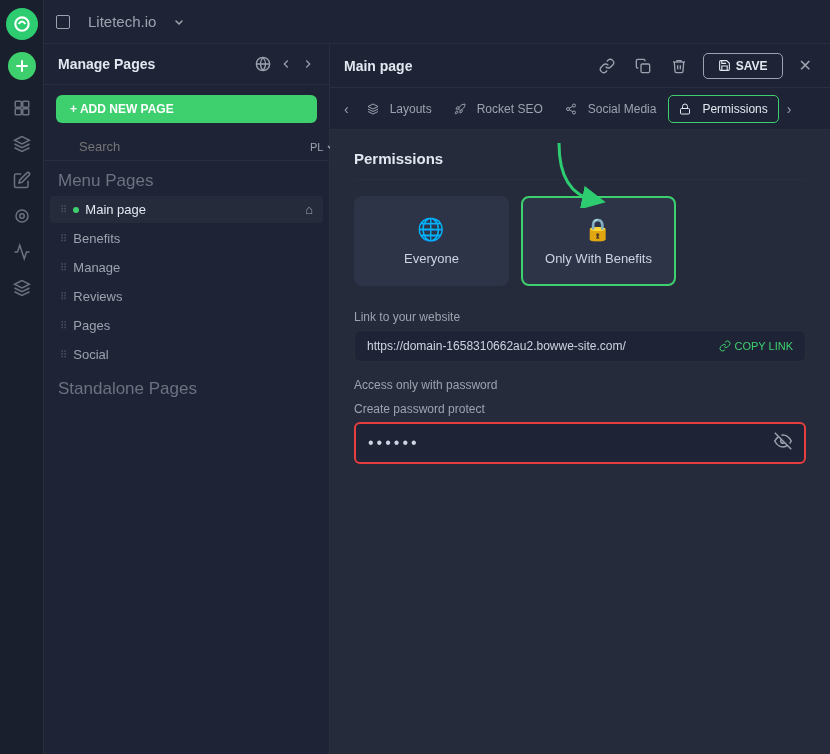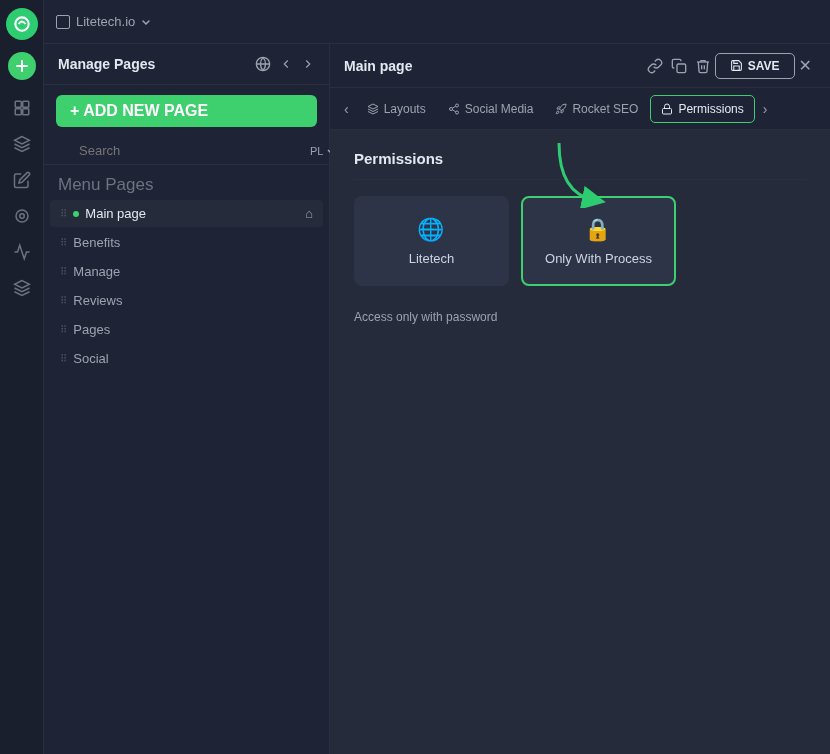--- a/index.html
+++ b/index.html
@@ -71,22 +71,22 @@
       background: #1e2435;
       display: flex;
       align-items: center;
       padding: 0 12px;
       border-bottom: 1px solid #2a2f3e;
       gap: 8px;
     }
     .top-bar-title {
       display: flex;
       align-items: center;
-      gap: 6px;
-      font-size: 13px;
+      gap: 18px;
+      font-size: 15px;
       color: #9ca3af;
     }
     .browser-icon {
       width: 14px;
       height: 14px;
       border: 1.5px solid #9ca3af;
       border-radius: 2px;
       display: inline-block;
     }
 
@@ -121,21 +121,21 @@
       display: flex;
       gap: 8px;
       align-items: center;
     }
     .add-page-btn {
       background: #3ecf6e;
       color: #fff;
       border: none;
       border-radius: 6px;
       padding: 7px 14px;
-      font-size: 16px;
+      font-size: 12px;
       font-weight: 600;
       cursor: pointer;
       display: flex;
       align-items: center;
       gap: 6px;
       margin: 10px 12px;
     }
     .search-bar {
       display: flex;
       align-items: center;
@@ -215,20 +215,21 @@
       border-bottom: 1px solid #2a2f3e;
     }
     .page-title {
       font-size: 14px;
       font-weight: 600;
       color: #e2e8f0;
     }
     .header-actions {
       display: flex;
       align-items: center;
+      gap: 12px;
     }
     .header-icon-btn {
       background: none;
       border: none;
       color: #9ca3af;
       cursor: pointer;
       padding: 4px;
       display: flex;
       align-items: center;
     }
@@ -269,21 +270,21 @@
       background: none;
       border: none;
       color: #9ca3af;
       cursor: pointer;
       padding: 4px 6px;
       font-size: 14px;
     }
     .tab-item {
       display: flex;
       align-items: center;
-      gap: 5px;
+      gap: 11px;
       padding: 6px 10px;
       font-size: 12px;
       color: #9ca3af;
       cursor: pointer;
       border-radius: 5px;
       white-space: nowrap;
     }
     .tab-item.active {
       border: 1.5px solid #3ecf6e;
       color: #e2e8f0;
@@ -536,20 +537,21 @@
       <div class="page-item">
         <span class="drag-icon">⠿</span>
         <span>Pages</span>
       </div>
 
       <div class="page-item">
         <span class="drag-icon">⠿</span>
         <span>Social</span>
       </div>
 
+      <div class="section-label">Standalone Pages</div>
     </div>
 
     <div class="right-panel">
 
       <div class="right-panel-header">
         <span class="page-title">Main page</span>
         <div class="header-actions">
           <button class="header-icon-btn">
             <svg width="16" height="16" viewBox="0 0 24 24" fill="none" stroke="currentColor" stroke-width="2">
               <path d="M10 13a5 5 0 007.54.54l3-3a5 5 0 00-7.07-7.07l-1.72 1.71"></path>
@@ -587,36 +589,36 @@
         <div class="tab-item">
           <svg width="12" height="12" viewBox="0 0 24 24" fill="none" stroke="currentColor" stroke-width="2">
             <polygon points="12 2 2 7 12 12 22 7 12 2"></polygon>
             <polyline points="2 17 12 22 22 17"></polyline>
             <polyline points="2 12 12 17 22 12"></polyline>
           </svg>
           <span>Layouts</span>
         </div>
         <div class="tab-item">
           <svg width="12" height="12" viewBox="0 0 24 24" fill="none" stroke="currentColor" stroke-width="2">
+            <path d="M4.5 16.5c-1.5 1.26-2 5-2 5s3.74-.5 5-2c.71-.84.7-2.13-.09-2.91a2.18 2.18 0 00-2.91-.09z"></path>
+            <path d="M12 15l-3-3a22 22 0 012-3.95A12.88 12.88 0 0122 2c0 2.72-.78 7.5-6 11a22.35 22.35 0 01-4 2z"></path>
+            <path d="M9 12H4s.55-3.03 2-4c1.62-1.08 5 0 5 0"></path>
+            <path d="M12 15v5s3.03-.55 4-2c1.08-1.62 0-5 0-5"></path>
+          </svg>
+          <span>Rocket SEO</span>
+        </div>
+        <div class="tab-item">
+          <svg width="12" height="12" viewBox="0 0 24 24" fill="none" stroke="currentColor" stroke-width="2">
             <circle cx="18" cy="5" r="3"></circle>
             <circle cx="6" cy="12" r="3"></circle>
             <circle cx="18" cy="19" r="3"></circle>
             <line x1="8.59" y1="13.51" x2="15.42" y2="17.49"></line>
             <line x1="15.41" y1="6.51" x2="8.59" y2="10.49"></line>
           </svg>
           <span>Social Media</span>
-        </div>
-        <div class="tab-item">
-          <svg width="12" height="12" viewBox="0 0 24 24" fill="none" stroke="currentColor" stroke-width="2">
-            <path d="M4.5 16.5c-1.5 1.26-2 5-2 5s3.74-.5 5-2c.71-.84.7-2.13-.09-2.91a2.18 2.18 0 00-2.91-.09z"></path>
-            <path d="M12 15l-3-3a22 22 0 012-3.95A12.88 12.88 0 0122 2c0 2.72-.78 7.5-6 11a22.35 22.35 0 01-4 2z"></path>
-            <path d="M9 12H4s.55-3.03 2-4c1.62-1.08 5 0 5 0"></path>
-            <path d="M12 15v5s3.03-.55 4-2c1.08-1.62 0-5 0-5"></path>
-          </svg>
-          <span>Rocket SEO</span>
         </div>
         <div class="tab-item active">
           <svg width="12" height="12" viewBox="0 0 24 24" fill="none" stroke="currentColor" stroke-width="2">
             <rect x="3" y="11" width="18" height="11" rx="2" ry="2"></rect>
             <path d="M7 11V7a5 5 0 0110 0v4"></path>
           </svg>
           <span>Permissions</span>
         </div>
         <button class="tab-nav-btn">›</button>
       </div>
@@ -632,30 +634,55 @@
                 <polygon points="0 0, 8 4, 0 8" fill="#2ecc71"></polygon>
               </marker>
             </defs>
             <path d="M10 5 Q10 55 45 62" stroke="#2ecc71" stroke-width="3" fill="none" marker-end="url(#arrowhead)"></path>
           </svg>
 
           <div class="permission-cards">
 
             <div class="permission-card">
               <span class="card-icon">🌐</span>
-              <span>Litetech</span>
+              <span>Everyone</span>
             </div>
 
             <div class="permission-card selected">
               <span class="card-icon">🔒</span>
-              <span>Only With Process</span>
+              <span>Only With Benefits</span>
             </div>
           </div>
         </div>
 
+        <div class="link-section">
+          <div class="field-label">Link to your website</div>
+          <div class="link-field">
+            <span class="link-text">https://domain-1658310662au2.bowwe-site.com/</span>
+            <button class="copy-link-btn">
+              <svg width="12" height="12" viewBox="0 0 24 24" fill="none" stroke="currentColor" stroke-width="2">
+                <path d="M10 13a5 5 0 007.54.54l3-3a5 5 0 00-7.07-7.07l-1.72 1.71"></path>
+                <path d="M14 11a5 5 0 00-7.54-.54l-3 3a5 5 0 007.07 7.07l1.71-1.71"></path>
+              </svg>
+              <span>COPY LINK</span>
+            </button>
+          </div>
+        </div>
 
         <div class="access-label">Access only with password</div>
 
+        <div class="password-section">
+          <div class="field-label">Create password protect</div>
+          <div class="password-field-wrap">
+            <input type="password" class="password-input" value="••••••" style="">
+            <span class="eye-icon">
+              <svg width="18" height="18" viewBox="0 0 24 24" fill="none" stroke="currentColor" stroke-width="2">
+                <path d="M17.94 17.94A10.07 10.07 0 0112 20c-7 0-11-8-11-8a18.45 18.45 0 015.06-5.94M9.9 4.24A9.12 9.12 0 0112 4c7 0 11 8 11 8a18.5 18.5 0 01-2.16 3.19m-6.72-1.07a3 3 0 11-4.24-4.24"></path>
+                <line x1="1" y1="1" x2="23" y2="23"></line>
+              </svg>
+            </span>
+          </div>
+        </div>
 
       </div>
     </div>
   </div>
 </div>
 
 </body></html>

